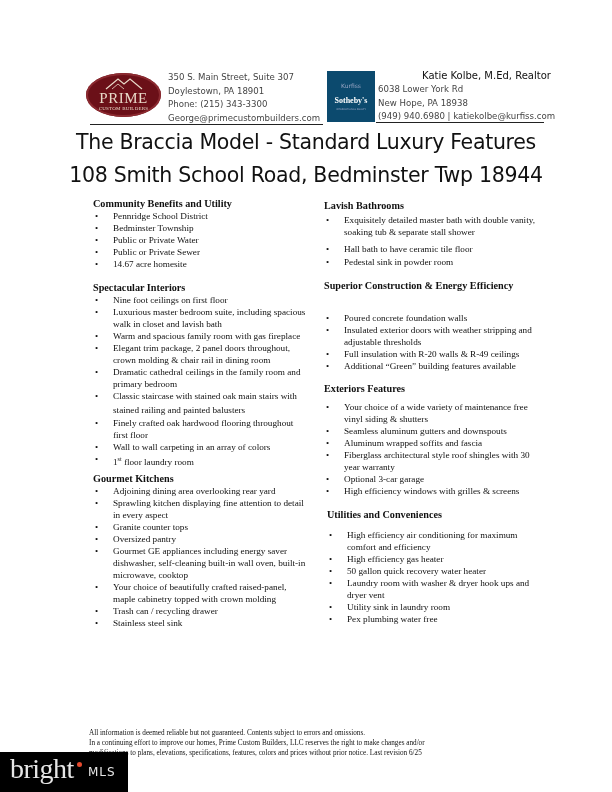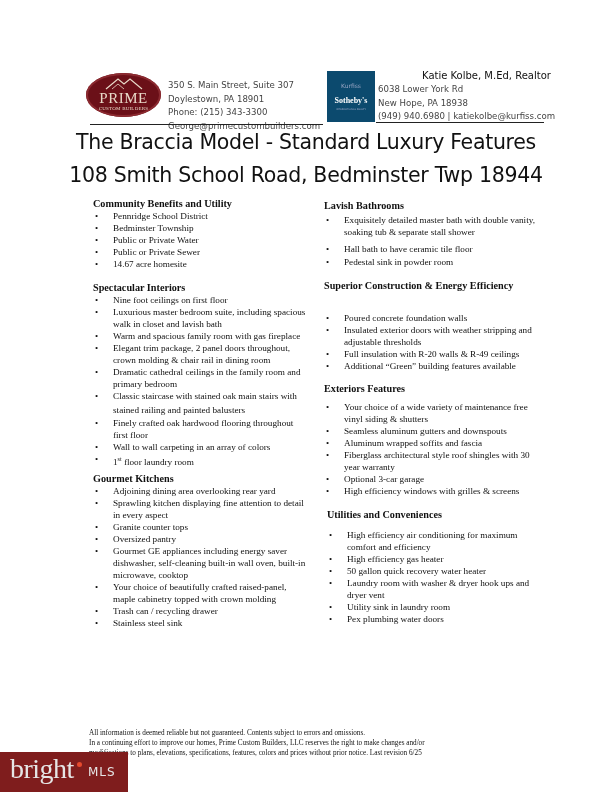--- a/index.html
+++ b/index.html
@@ -2,36 +2,36 @@
 <html><head>
 <meta charset="utf-8">
 <style>
   html, body { margin:0; padding:0; }
   body { width:612px; height:792px; background:#ffffff; position:relative; overflow:hidden; font-family:"Liberation Serif", serif; color:#111; }
   .prime-logo { position:absolute; left:86px; top:73px; width:75px; height:44px; border-radius:50%; background:#6b1018; box-shadow: inset 0 0 0 2px #8b2a30; }
   .prime-logo svg { position:absolute; left:0; top:0; }
   .prime-word { position:absolute; left:0; width:75px; top:17px; text-align:center; color:#e8d9c8; font-family:"Liberation Serif", serif; font-size:15px; letter-spacing:0.5px; }
   .prime-sub { position:absolute; left:0; width:75px; top:33px; text-align:center; color:#e8d9c8; font-family:"Liberation Serif", serif; font-size:5px; letter-spacing:0.2px; }
   .hdr-text { position:absolute; font-family:"DejaVu Sans", sans-serif; font-size:8.6px; color:#444; line-height:13.5px; }
-  .hdr-text.left { left:168px; top:71px;margin-top:8px; }
+  .hdr-text.left { left:168px; top:71px; }
   .hdr-text.right { left:378px; top:83px; }
   .realtor-name { position:absolute; left:378px; top:70px; font-family:"DejaVu Sans", sans-serif; font-size:10px; color:#111;margin-left:44px; }
   .sothebys-logo { position:absolute; left:327px; top:71px; width:48px; height:51px; background:#0c4a6e; }
   .kurfiss { position:absolute; top:11px; left:0; width:48px; text-align:center; color:#9aa6c4; font-family:"DejaVu Sans", sans-serif; font-size:6px; }
   .sothebys { position:absolute; top:25px; left:0; width:48px; text-align:center; color:#ffffff; font-family:"Liberation Serif", serif; font-size:8px; font-weight:bold; }
   .intl { position:absolute; top:37px; left:0; width:48px; text-align:center; color:#9aa6c4; font-family:"DejaVu Sans", sans-serif; font-size:2.5px; }
   .rule { position:absolute; height:1px; background:#222; }
   .title { position:absolute; left:0; width:612px; text-align:center; font-family:"DejaVu Sans", sans-serif; color:#111; font-size:20.5px; letter-spacing:-0.3px; }
   .col { position:absolute; }
   .col h3 { margin:0; font-size:10.2px; font-weight:bold; line-height:12px; }
   .col ul { margin:0; padding:0; list-style:none; }
   .col li { position:relative; padding-left:20px; font-size:9.2px; line-height:12px; }
   .col li::before { content:"•"; position:absolute; left:2px; top:0; font-size:9px; }
   .footer { position:absolute; left:89px; top:728px; font-size:7.2px; line-height:10px; color:#111; width:500px; }
-  .bright { position:absolute; left:0; top:752px; width:128px; height:40px; background:#7f1d1d; }
+  .bright { position:absolute; left:0; top:752px; width:128px; height:40px; background:#000000; }
   .bright-word { position:absolute; left:10px; top:1px; font-family:"Liberation Serif", serif; font-size:28px; color:#e6e6e6; letter-spacing:-0.5px; }
   .bright-mls { position:absolute; left:88px; top:13px; font-family:"DejaVu Sans", sans-serif; font-size:12px; color:#e6e6e6; letter-spacing:1px; }
   .bright-dot { position:absolute; left:77px; top:10px; width:5px; height:5px; background:#e64a2e; border-radius:50%; }
 </style>
 </head>
 <body>
 
 <div class="prime-logo">
   <svg width="75" height="44">
     <polyline points="20,16 32,6 38,11 44,6 56,16" fill="none" stroke="#e8d9c8" stroke-width="1.2"></polyline>
@@ -134,21 +134,21 @@
     </ul>
   </div>
   <div style="margin-top:12px;">
     <h3 style="margin-left:3px;">Utilities and Conveniences</h3>
     <ul style="margin-top:8px; margin-left:3px;">
       <li>High efficiency air conditioning  for maximum comfort and efficiency</li>
       <li>High efficiency gas heater</li>
       <li>50 gallon quick recovery water heater</li>
       <li>Laundry room with washer &amp; dryer hook ups and dryer vent</li>
       <li>Utility sink in laundry room</li>
-      <li>Pex plumbing water doors</li>
+      <li>Pex plumbing water free</li>
     </ul>
   </div>
 </div>
 
 <div class="footer">
   <div>All information is deemed reliable but not guaranteed. Contents subject to errors and omissions.</div>
   <div>In a continuing effort to improve our homes, Prime Custom Builders, LLC reserves the right to make changes and/or</div>
   <div>modifications to plans, elevations, specifications, features, colors and prices without prior notice. Last revision 6/25</div>
 </div>
 

